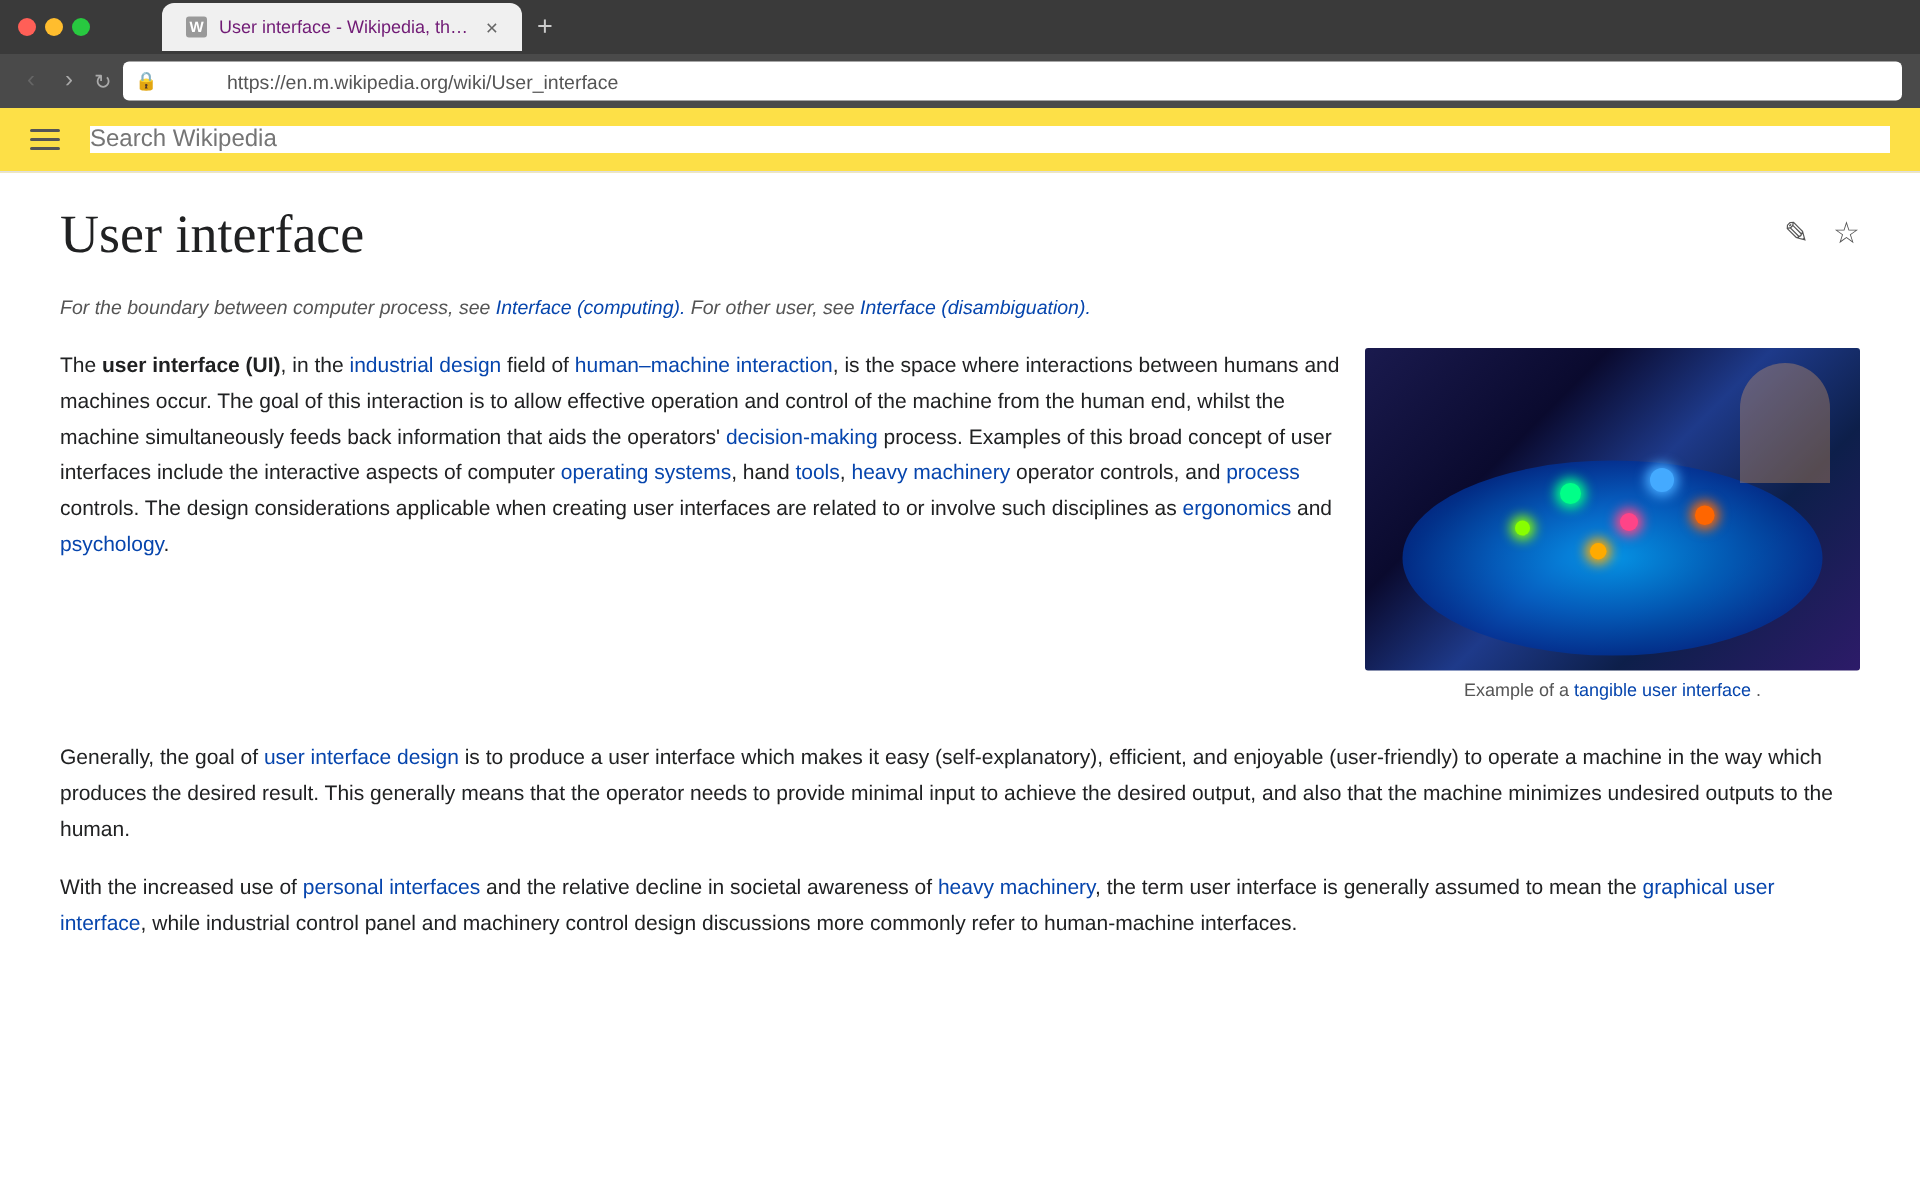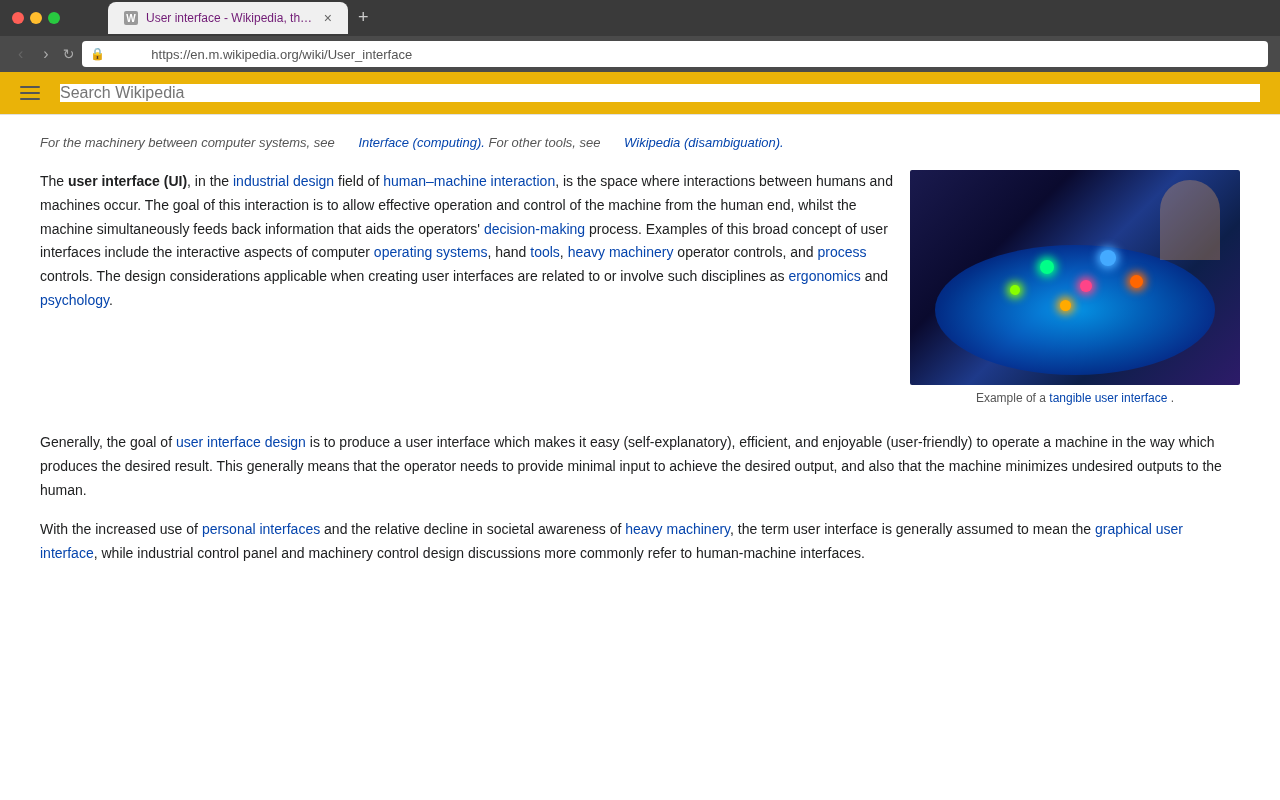--- a/index.html
+++ b/index.html
@@ -145,21 +145,21 @@
       background: #fff;
       min-height: 728px;
     }
 
     .wiki-header {
       border-bottom: 1px solid #e0e0e0;
       padding: 12px 20px;
       display: flex;
       align-items: center;
       gap: 20px;
-      background: #eab308;
+      background: #fde047;
     }
 
     .hamburger-icon {
       display: flex;
       flex-direction: column;
       gap: 4px;
       cursor: pointer;
     }
     .hamburger-line {
       width: 20px;
@@ -212,21 +212,20 @@
     .hatnote {
       font-size: 13px;
       color: #555;
       margin-bottom: 20px;
       font-style: italic;
     }
 
     .hatnote a {
       color: #0645ad;
       text-decoration: none;
-      margin-left: 20px;
     }
 
     .main-section {
       display: flex;
       gap: 14px;
       margin-bottom: 20px;
     }
 
     .article-text {
       flex: 1;
@@ -344,26 +343,33 @@
       <div class="hamburger-icon">
         <div class="hamburger-line"></div>
         <div class="hamburger-line"></div>
         <div class="hamburger-line"></div>
       </div>
       <input class="search-box" type="text" placeholder="Search Wikipedia" style="">
     </div>
 
     <div class="wiki-content">
 
+      <div class="page-title-row">
+        <h1 class="page-title">User interface</h1>
+        <div class="page-actions">
+          <span class="action-icon">✎</span>
+          <span class="action-icon">☆</span>
+        </div>
+      </div>
 
       <p class="hatnote">
-        <span>For the machinery between computer systems, see </span>
+        <span>For the boundary between computer process, see </span>
         <a href="#">Interface (computing).</a>
-        <span> For other tools, see </span>
-        <a href="#">Wikipedia (disambiguation).</a>
+        <span> For other user, see </span>
+        <a href="#">Interface (disambiguation).</a>
       </p>
 
       <div class="main-section">
 
         <div class="article-text">
           <p>
             The <b>user interface (UI)</b>, in the <a href="#">industrial design</a> field of <a href="#">human–machine interaction</a>, is the space where interactions between humans and machines occur. The goal of this interaction is to allow effective operation and control of the machine from the human end, whilst the machine simultaneously feeds back information that aids the operators' <a href="#">decision-making</a> process. Examples of this broad concept of user interfaces include the interactive aspects of computer <a href="#">operating systems</a>, hand <a href="#">tools</a>, <a href="#">heavy machinery</a> operator controls, and <a href="#">process</a> controls. The design considerations applicable when creating user interfaces are related to or involve such disciplines as <a href="#">ergonomics</a> and <a href="#">psychology</a>.
           </p>
         </div>
 

